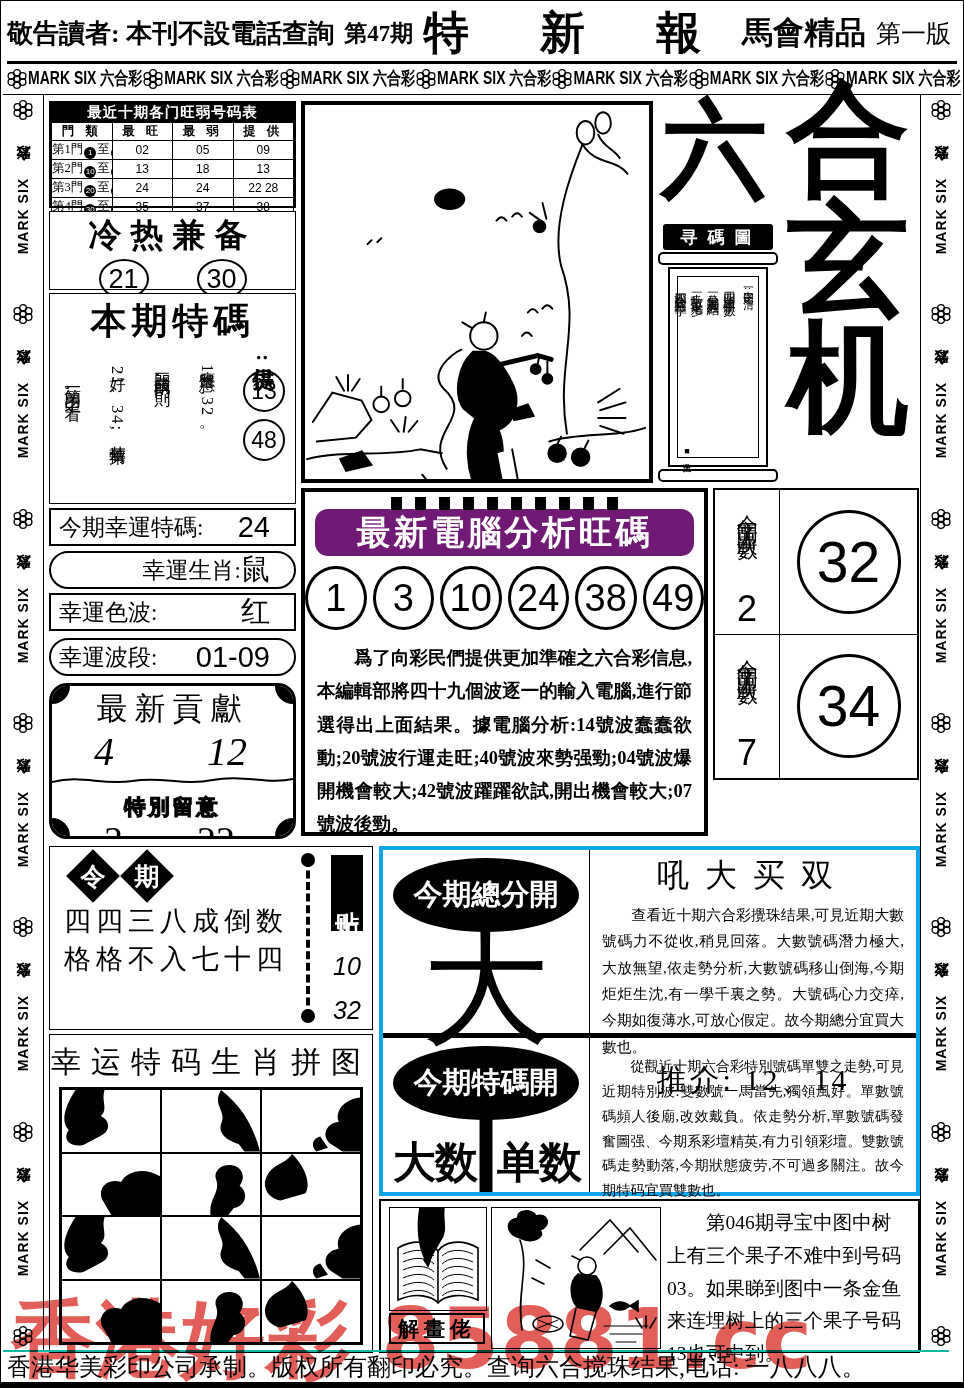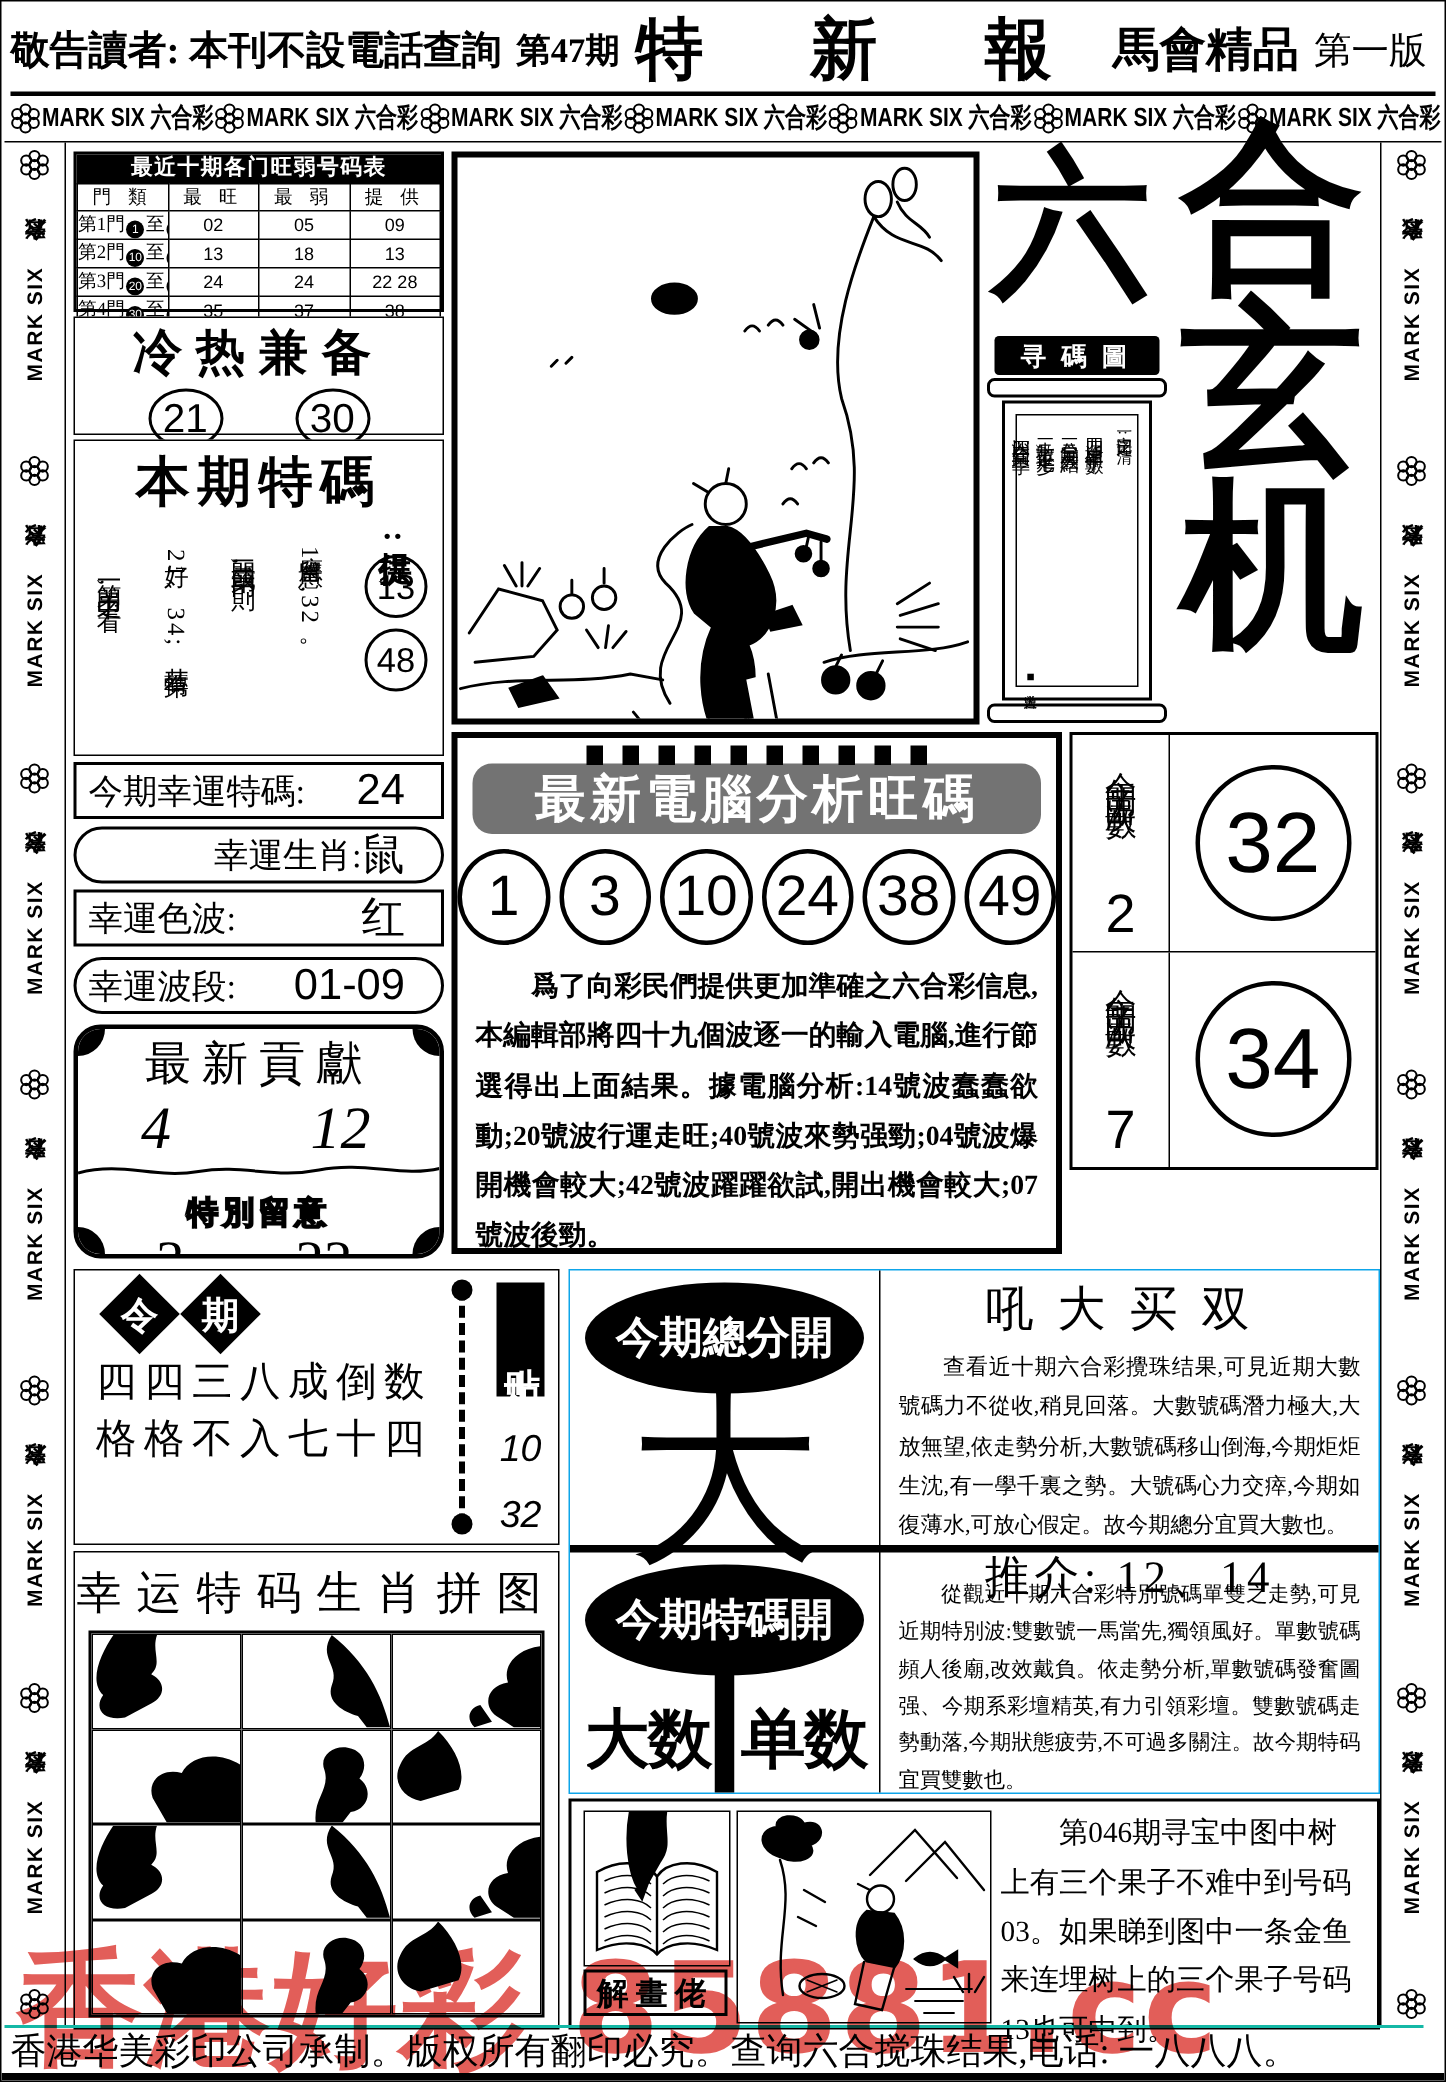--- a/index.html
+++ b/index.html
@@ -31,21 +31,21 @@
   .footer{position:absolute;left:2px;right:14px;bottom:5px;height:30px;border-top:2px solid #14b8a6;
           font-size:24px;display:flex;align-items:center;padding:0 4px;white-space:nowrap;}
   .bottombar{position:absolute;left:0;right:0;bottom:0;height:5px;background:#000;}
   
   .box{position:absolute;background:#fff;box-sizing:border-box;}
   #tbl{left:48px;top:100px;width:247px;height:107px;border:2px solid #000;}
   .tbl-title{background:#000;color:#fff;font-family:"Liberation Sans","DejaVu Sans",sans-serif;
              font-weight:bold;font-size:14.5px;text-align:center;height:19px;line-height:19px;letter-spacing:1px;}
   #tbl table{width:100%;border-collapse:collapse;table-layout:fixed;}
   #tbl th,#tbl td{border:1px solid #000;text-align:center;height:15px;padding:0;font-size:12.5px;overflow:hidden;}
-  #tbl th{font-weight:normal;letter-spacing:4px;}
+  #tbl th{font-weight:bold;letter-spacing:4px;}
   #tbl td.v{font-family:"Liberation Sans","DejaVu Sans",sans-serif;font-size:12px;}
   .chip{display:inline-flex;width:12px;height:12px;border-radius:50%;background:#000;color:#fff;
         font-size:8px;line-height:1;align-items:center;justify-content:center;vertical-align:-2px;
         font-family:"Liberation Sans","DejaVu Sans",sans-serif;margin:0 1px;}
   .gatecell{font-size:12px;white-space:nowrap;}
   
   #coldhot{left:48px;top:210px;width:247px;height:79px;border:1px solid #000;text-align:center;}
   .ch-title{font-size:33px;font-weight:bold;letter-spacing:9px;margin-top:1px;white-space:nowrap;}
   .ch-nums{display:flex;justify-content:center;gap:48px;margin-top:1px;}
   .ring{width:46px;height:36px;border:2px solid #000;border-radius:50%;display:flex;align-items:center;
@@ -116,40 +116,40 @@
   .sc-roller{height:9px;border:2px solid #000;border-radius:5px;margin:2px -5px;}
   .sc-body{border:2px solid #000;margin:0 5px;height:196px;position:relative;}
   .sc-inner{position:absolute;inset:7px;border:1px solid #000;writing-mode:vertical-rl;
             font-size:12.5px;line-height:1.3;letter-spacing:2px;padding:5px 3px;}
   .sc-intro{font-size:10.5px;letter-spacing:1px;margin-left:4px;}
   .sc-sig{position:absolute;left:10px;bottom:9px;writing-mode:vertical-rl;font-size:9px;letter-spacing:0;}
   
   #computer{left:300px;top:487px;width:407px;height:348px;border:4px solid #000;}
   .comb{display:flex;justify-content:center;gap:13px;height:13px;margin-top:5px;}
   .comb i{width:11px;background:#000;display:block;}
-  .banner{background:#737373;border-radius:13px;margin:-1px 10px 0;height:47px;display:flex;align-items:center;
+  .banner{background:#701a75;border-radius:13px;margin:-1px 10px 0;height:47px;display:flex;align-items:center;
           justify-content:center;color:#fff;font-family:"Liberation Sans","DejaVu Sans",sans-serif;
           font-weight:bold;font-size:34px;letter-spacing:3px;white-space:nowrap;}
   .nums{display:flex;justify-content:center;gap:6px;margin-top:10px;}
   .bignum{width:58px;height:58px;border:3px solid #000;border-radius:50%;display:flex;align-items:center;
           justify-content:center;font-size:38px;font-family:"Liberation Sans","DejaVu Sans",sans-serif;}
   .para{margin:12px 12px 0;font-size:18.5px;font-weight:bold;line-height:1.8;text-align:justify;text-indent:2em;}
   
   #appear{left:712px;top:487px;width:206px;height:292px;border:2px solid #000;display:flex;flex-direction:column;}
   .acell{flex:1;display:flex;position:relative;}
   .acell + .acell{border-top:1px solid #000;}
   .alabels{width:64px;border-right:1px solid #000;position:relative;}
   .vlab{writing-mode:vertical-rl;font-size:21px;letter-spacing:5px;line-height:1.35;height:96px;margin:8px auto 0;}
   .acount{position:absolute;bottom:4px;left:0;right:0;text-align:center;font-size:36px;
           font-family:"Liberation Sans","DejaVu Sans",sans-serif;}
   .acircle{flex:1;display:flex;align-items:center;justify-content:center;}
   .acirc{width:98px;height:98px;border:3px solid #000;border-radius:50%;display:flex;align-items:center;
          justify-content:center;font-size:57px;font-family:"Liberation Sans","DejaVu Sans",sans-serif;}
   
-  #lower{left:378px;top:845px;width:541px;height:350px;border:1px solid #0ea5e9;}
+  #lower{left:378px;top:845px;width:541px;height:350px;border:4px solid #0ea5e9;}
   .lw-vdiv{position:absolute;left:206px;top:0;bottom:0;border-left:1px solid #000;}
   .lw-hdiv{position:absolute;left:0;right:0;top:183px;height:5px;background:#000;z-index:2;}
   .cell-total{position:absolute;left:0;top:0;width:206px;height:183px;text-align:center;}
   .ellipse{width:186px;height:74px;background:#000;border-radius:50%;margin:8px auto 0;display:flex;
            align-items:center;justify-content:center;color:#fff;font-weight:bold;font-size:29px;
            font-family:"Liberation Sans","DejaVu Sans",sans-serif;white-space:nowrap;}
   .big-da{font-size:128px;line-height:1;margin-top:-8px;}
   .area-bd{position:absolute;left:207px;top:0;right:0;height:183px;padding:2px 12px;box-sizing:border-box;}
   .bd-title{font-size:32px;letter-spacing:16px;text-align:center;margin-top:2px;white-space:nowrap;}
   .bd-para{font-size:14.8px;line-height:1.78;margin-top:4px;text-align:justify;text-indent:2em;}

